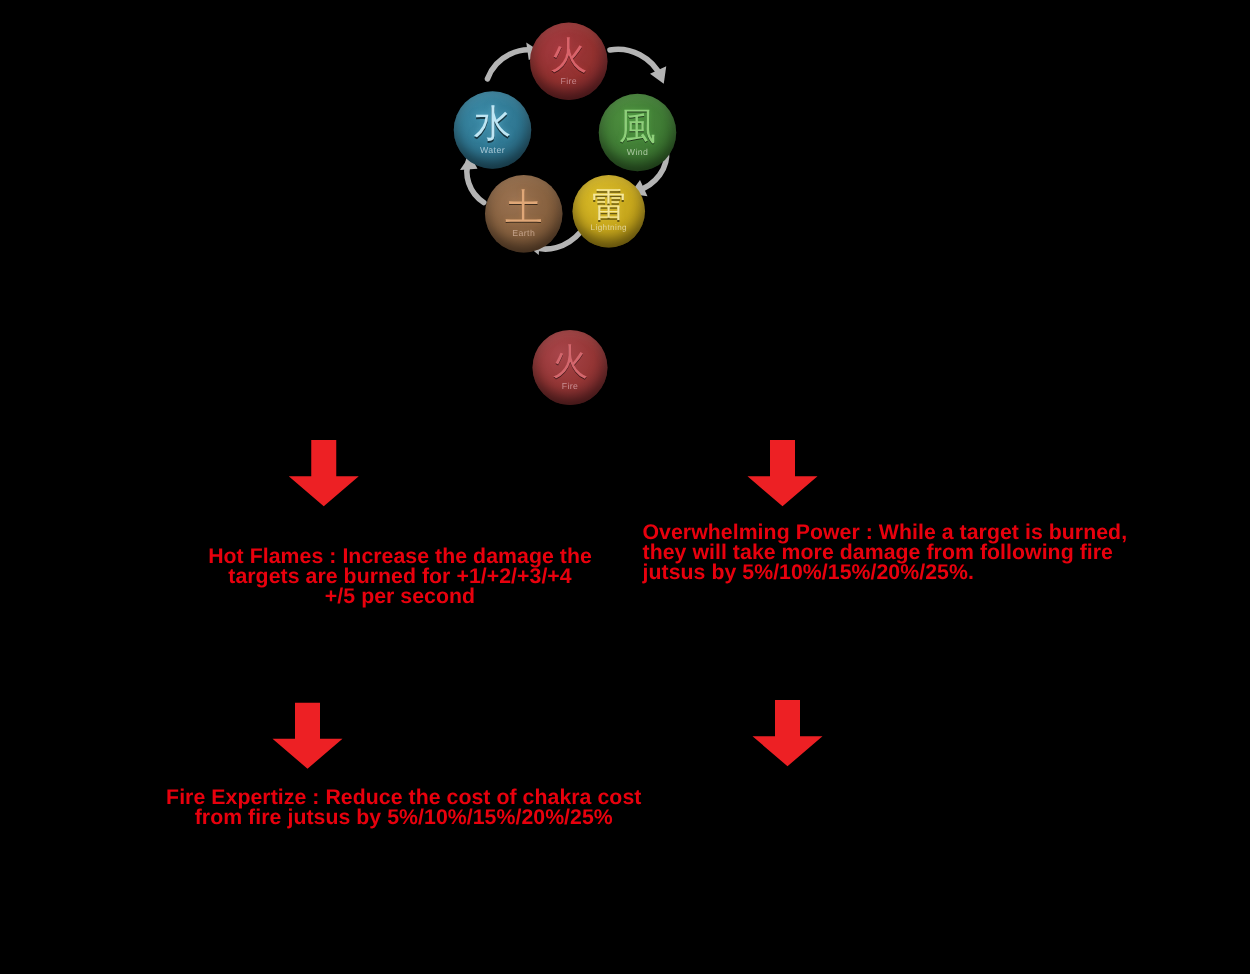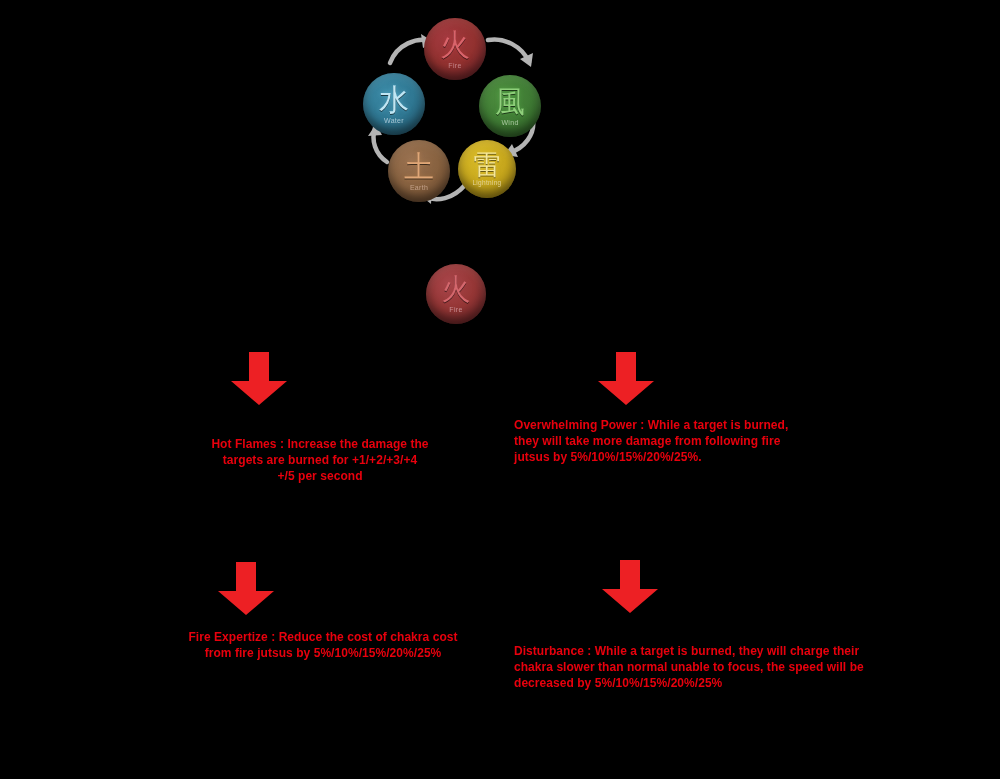--- a/index.html
+++ b/index.html
@@ -123,21 +123,21 @@
   .down-arrow {
     position: absolute;
   }
 
   
   .perk-text {
     position: absolute;
     color: #e8000d;
     font-family: "Liberation Sans", sans-serif;
     font-weight: bold;
-    font-size: 12px;
+    font-size: 17px;
     line-height: 15.8px;
     white-space: pre-line;
     letter-spacing: 0.05px;
   }
 </style>
 </head>
 <body>
 
 <div id="stage">
 
@@ -219,17 +219,14 @@
 targets are burned for +1/+2/+3/+4
 +/5 per second</div>
 
   <div class="perk-text" style="left:514px; top:418px; width:420px;">Overwhelming Power : While a target is burned,
 they will take more damage from following  fire
 jutsus by 5%/10%/15%/20%/25%.</div>
 
   <div class="perk-text" style="left:123px; top:630px; width:400px;text-align:center;">Fire Expertize : Reduce the cost of chakra cost
 from fire jutsus by 5%/10%/15%/20%/25%</div>
 
-  <div class="perk-text" style="left:514px; top:644px; width:430px;">Disturbance : While a target is burned, they will charge their
-chakra slower than normal unable to focus, the speed will be
-decreased by 5%/10%/15%/20%/25%</div>
 
 </div>
 
 </body></html>

